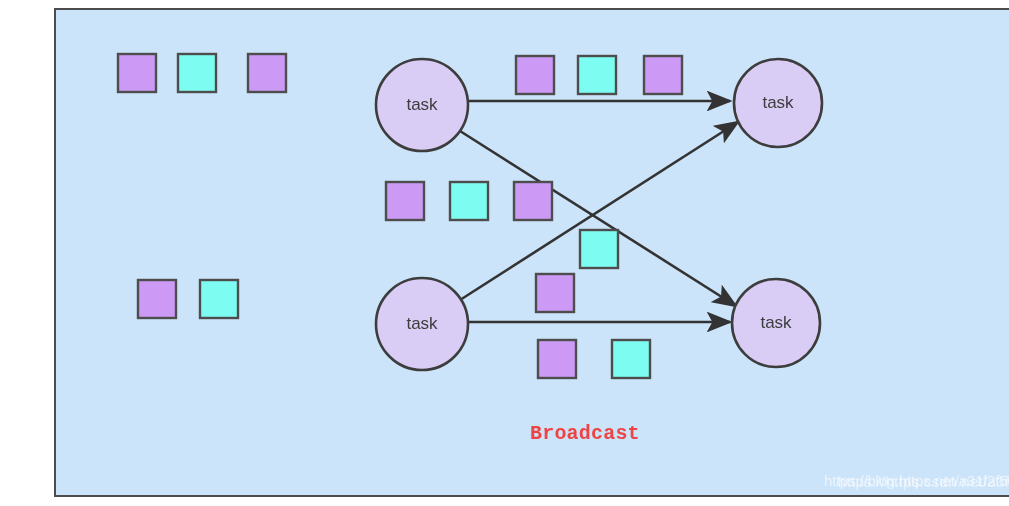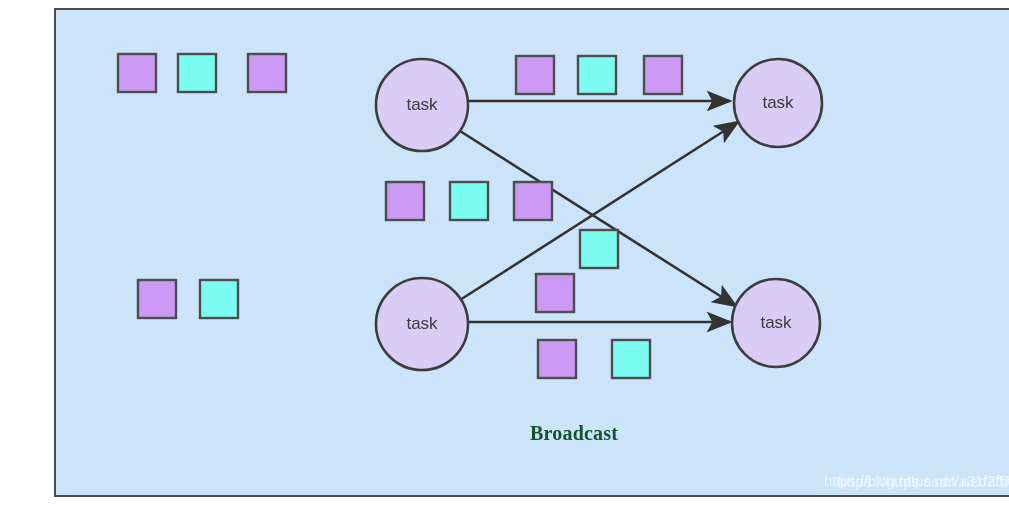--- a/index.html
+++ b/index.html
@@ -41,24 +41,24 @@
   .node-label {
     font-family: "Liberation Sans", sans-serif;
     font-size: 17px;
     fill: #3d3d3d;
     text-anchor: middle;
     dominant-baseline: middle;
     pointer-events: none;
   }
   .caption {
     position: absolute;
-    font-family: Liberation Serif, serif;
+    font-family: Liberation Mono, monospace;
     font-size: 20px;
     font-weight: bold;
-    color: #14532d;
+    color: #ef4444;
     letter-spacing: 0.2px;
     white-space: nowrap;
   }
   .watermark {
     position: absolute;
     font-family: "Liberation Sans", sans-serif;
     font-size: 15px;
     color: #ffffff;
     opacity: 0.62;
     white-space: nowrap;

